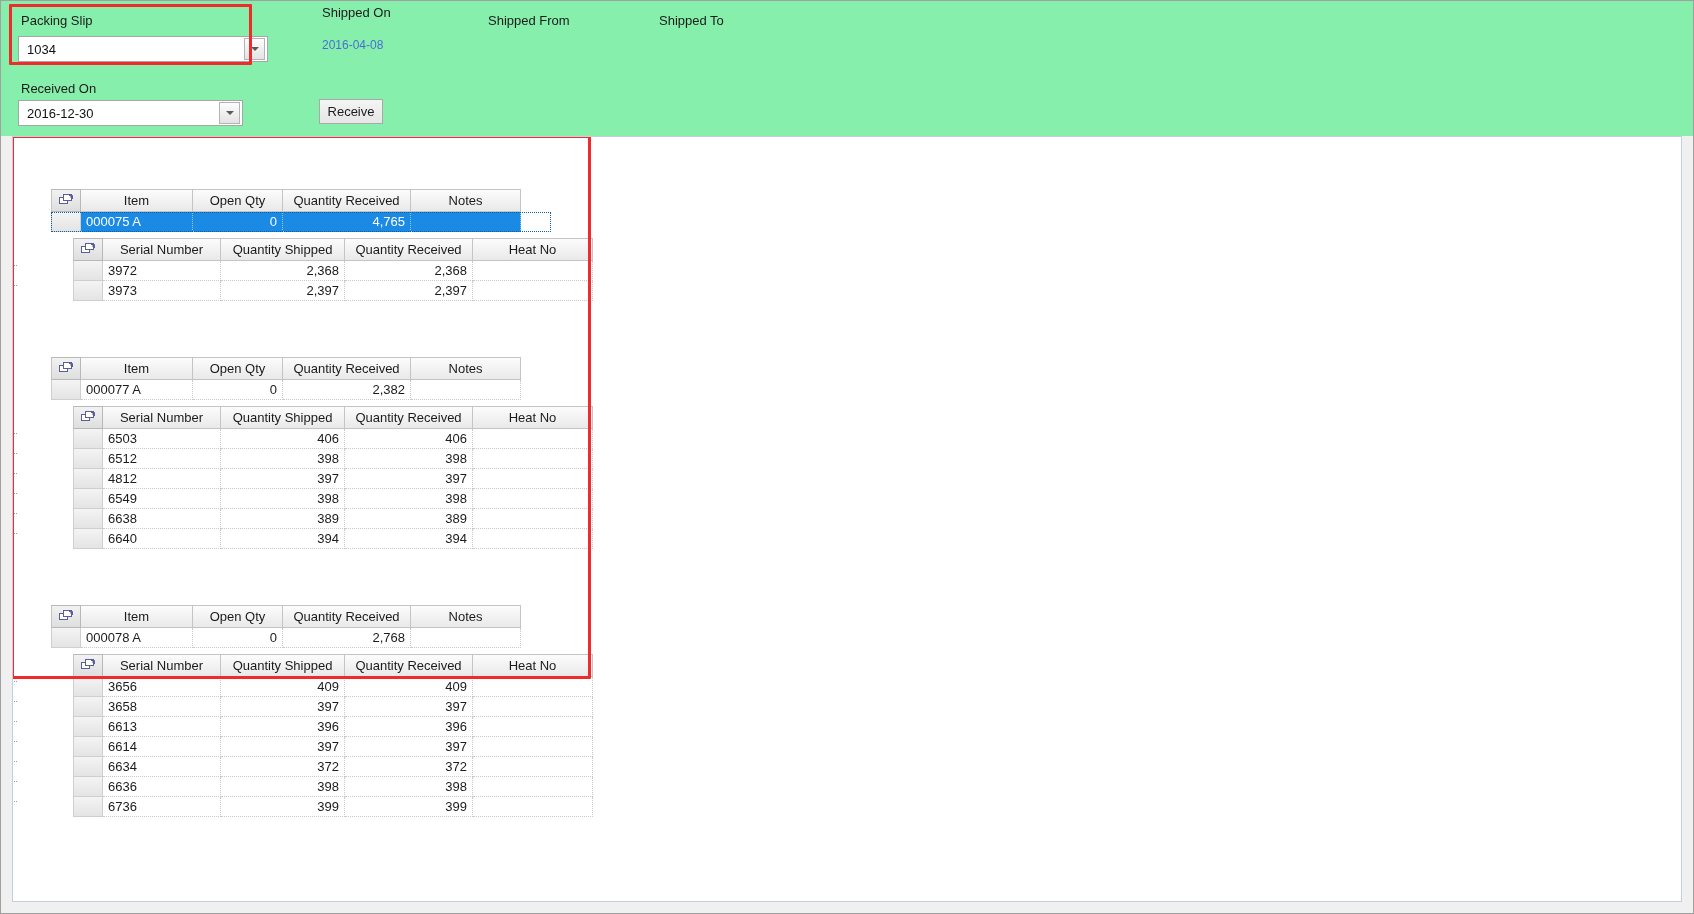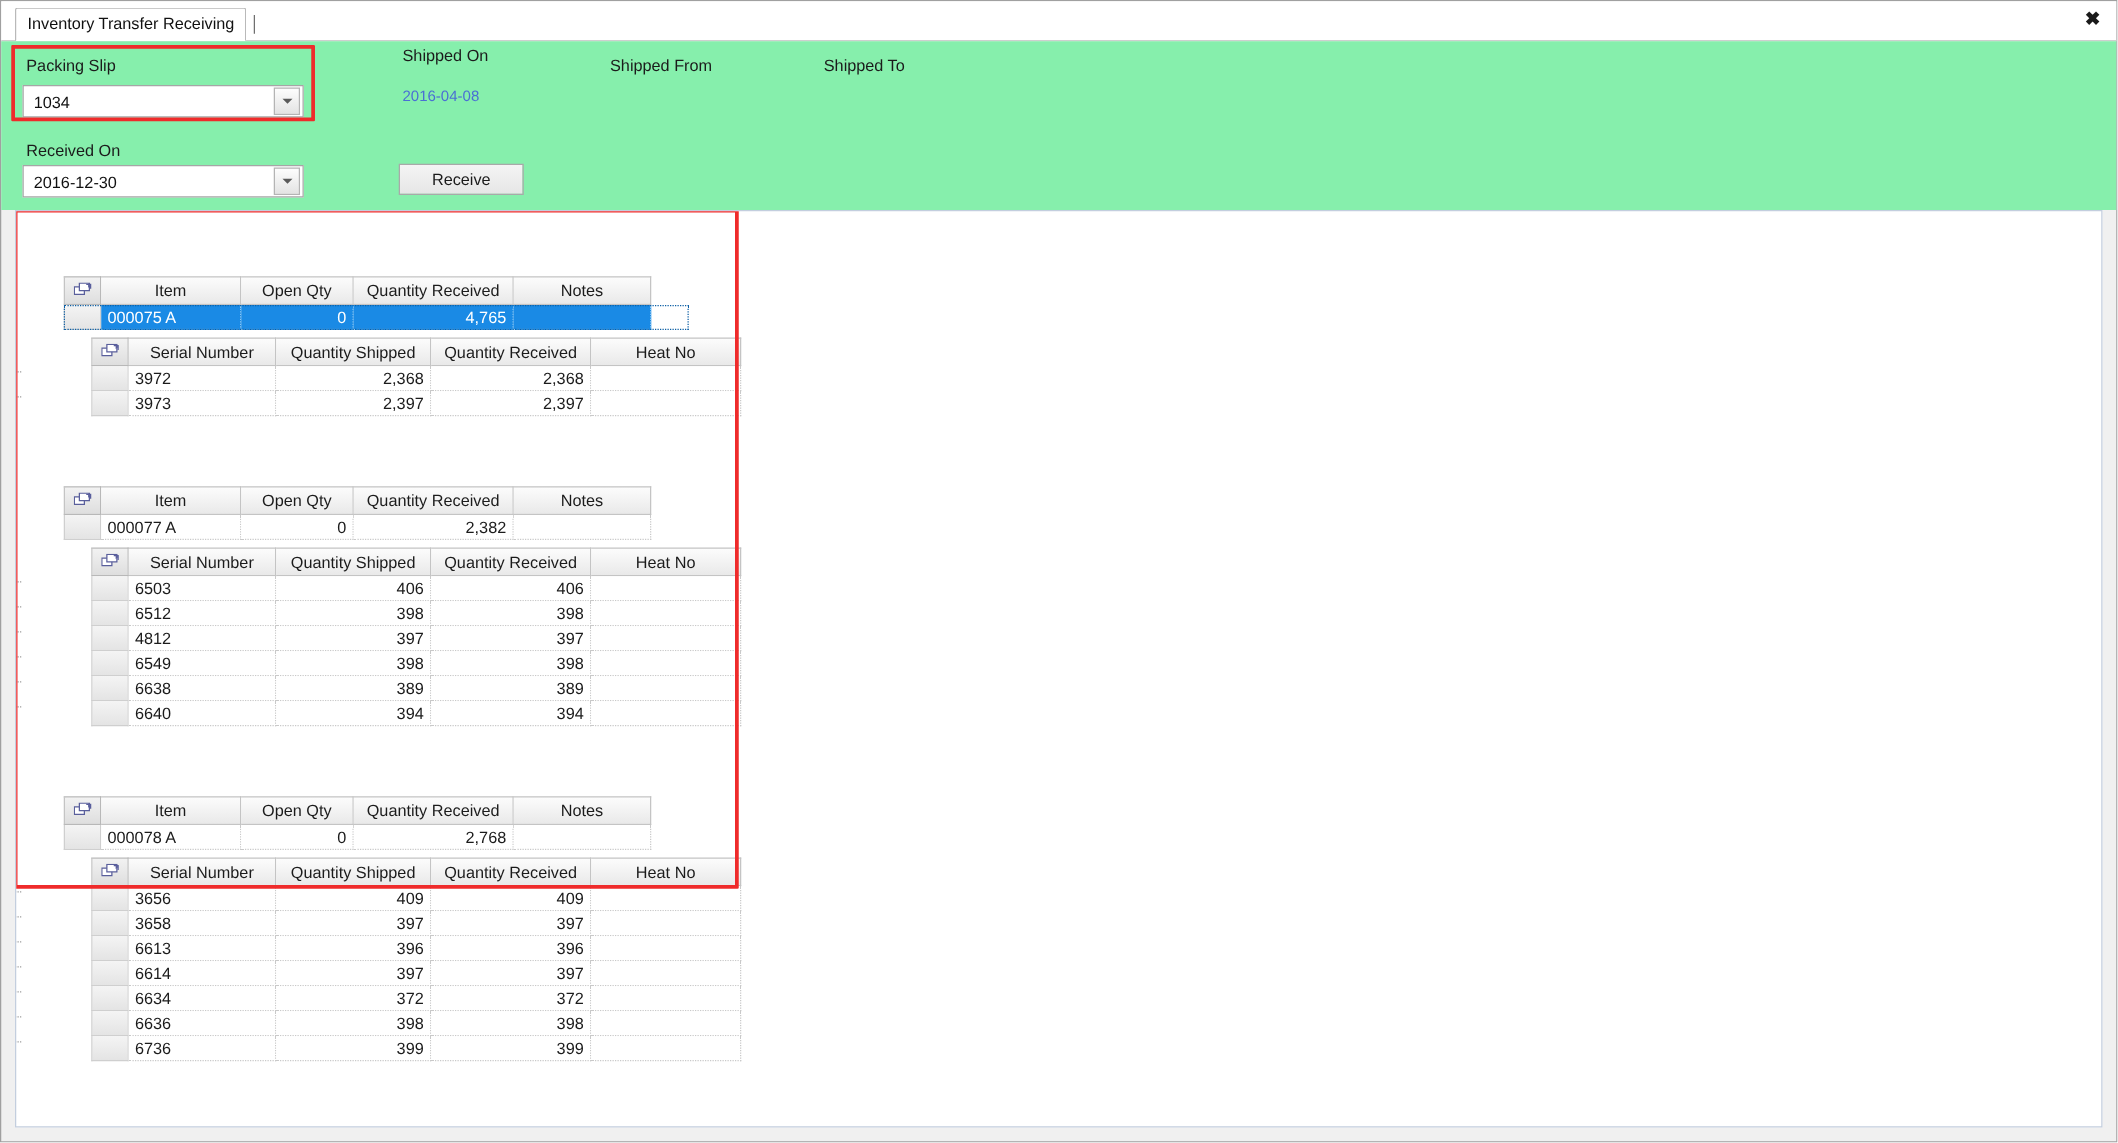--- a/index.html
+++ b/index.html
@@ -204,33 +204,26 @@
     box-sizing:border-box;
     pointer-events:none;
     border-radius:1px;
   }
 </style>
 </head>
 <body>
 
 <div class="app">
 
-  <div class="tabstrip">
-    <div class="tab">
-      <span>Inventory Transfer Receiving</span>
-    </div>
-    <div class="tab-caret"></div>
-    <div class="close-x">✖</div>
-  </div>
 
   <div class="header">
 
     <div class="fieldlabel" style="left:20px;top:12px;">Packing Slip</div>
 
-    <div class="combo" style="left:17px;top:35px;width:225px;">
+    <div class="combo" style="left:17px;top:35px;width:250px;">
       <span class="val">1034</span>
       <span class="arrowbox">
           <i class="chev"></i>
         </span>
     </div>
 
     <div class="hl-red" style="left:8px;top:3px;width:243px;height:61px;"></div>
 
     <div class="fieldlabel" style="left:20px;top:80px;">Received On</div>
 
@@ -243,21 +236,21 @@
 
     <div class="fieldlabel" style="left:321px;top:4px;">Shipped On</div>
     <div class="link-val" style="left:321px;top:37px;">2016-04-08</div>
 
     <div class="fieldlabel" style="left:487px;top:12px;">Shipped From</div>
     <div class="link-val" style="left:487px;top:37px;"></div>
 
     <div class="fieldlabel" style="left:658px;top:12px;">Shipped To</div>
     <div class="link-val" style="left:658px;top:37px;"></div>
 
-    <div class="btn" style="left:318px;top:98px;width:100px;height:25px;">
+    <div class="btn" style="left:318px;top:98px;width:64px;height:25px;">
       <span>Receive</span>
     </div>
   </div>
 
   <div class="content">
     <div class="gridwrap" id="gridwrap">
         <div class="group" style="position:relative;">
           <div class="master">
             <div class="hdrrow">
               <div class="hdrcell gbtn">

